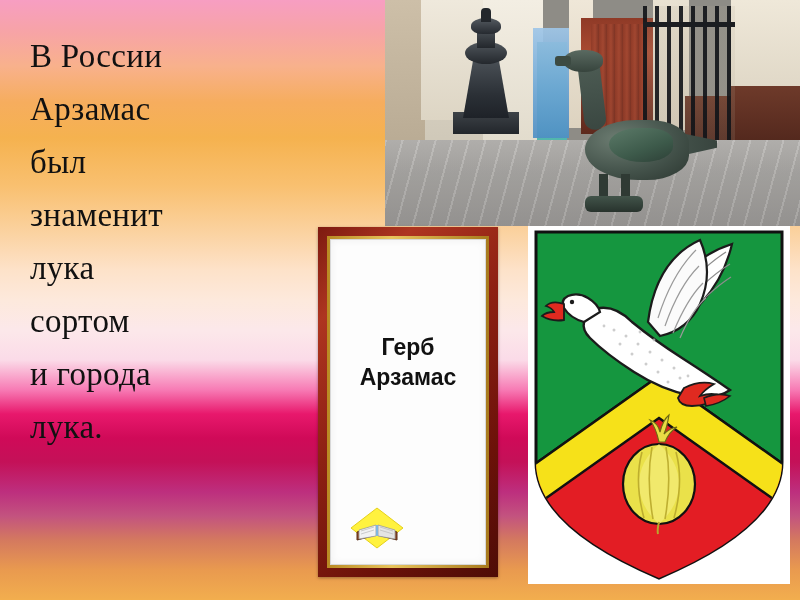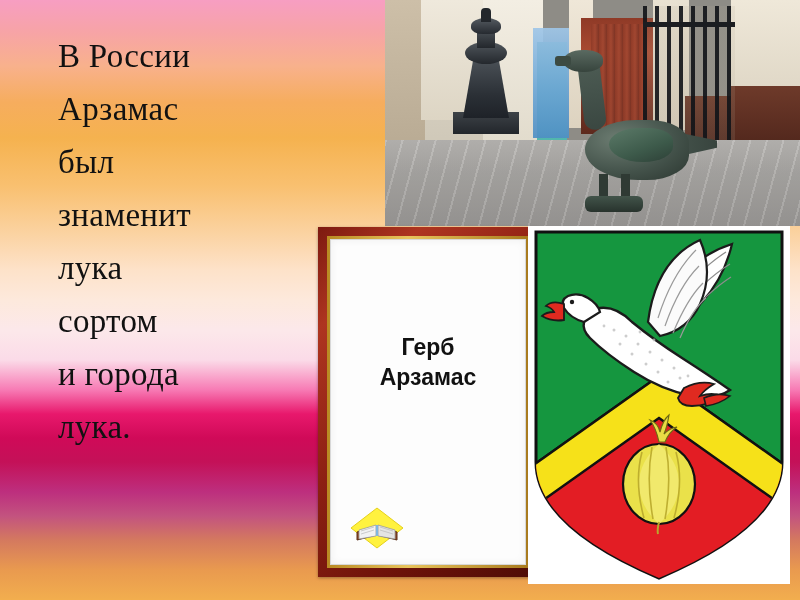--- a/index.html
+++ b/index.html
@@ -30,21 +30,20 @@
       #c3537f 86%,
       #d4795f 90%,
       #e99a4f 95%,
       #f2ae4e 100%);
   }
 
   
   #text-block{
     position:absolute;left:30px;top:30px;width:300px;
     color:#111;
-    margin-left:28px;
   }
   #text-block .tline{
     font-family:"Liberation Serif", serif;
     font-size:33px;line-height:53px;
     white-space:nowrap;
     letter-spacing:.3px;
   }
 
   
   #goose-photo{
@@ -122,21 +121,21 @@
   .g-wing{left:224px;top:128px;width:64px;height:34px;border-radius:50% 40% 48% 55%;
      background:linear-gradient(160deg,#5b7a68 0%,#3c5a4a 60%,#2c3f36 100%);
      opacity:.95;}
   .g-leg1{left:214px;top:174px;width:9px;height:28px;background:#2f3a34;}
   .g-leg2{left:236px;top:174px;width:9px;height:26px;background:#2f3a34;}
   .g-foot{left:200px;top:196px;width:58px;height:16px;border-radius:6px;
      background:linear-gradient(180deg,#42544a,#28332d);}
 
   
   #herb-card{
-    position:absolute;left:318px;top:227px;width:220px;height:350px;
+    position:absolute;left:318px;top:227px;width:180px;height:350px;
     background:linear-gradient(135deg,#7d1a10 0%,#ae3520 18%,#8d2013 45%,#6c1209 75%,#4e0c06 100%);
     padding:9px;box-sizing:border-box;
     box-shadow:0 1px 3px rgba(0,0,0,.35);
   }
   #herb-card .gold{
     position:absolute;left:9px;top:9px;right:9px;bottom:9px;
     background:linear-gradient(90deg,#b98a23,#e8c45c 40%,#a87a1d);
   }
   #herb-card .inner{
     position:absolute;left:12px;top:12px;right:12px;bottom:12px;

